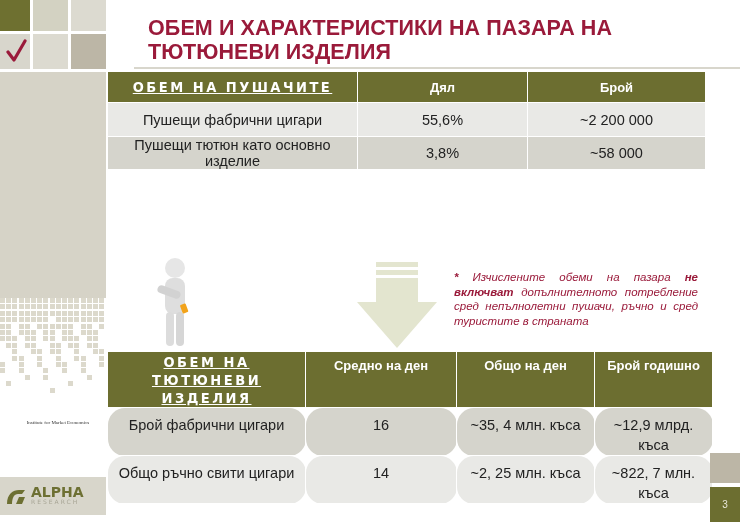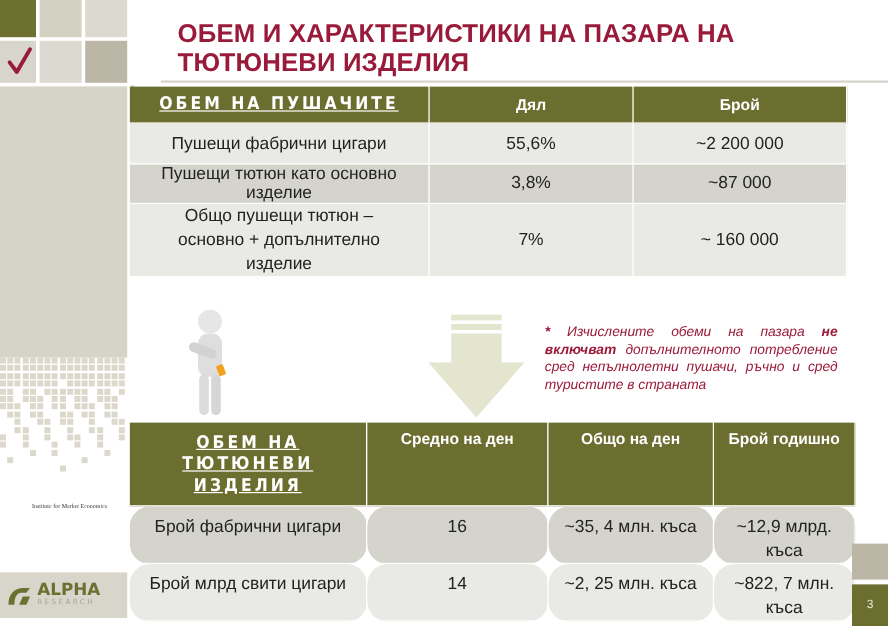--- a/index.html
+++ b/index.html
@@ -24,21 +24,21 @@
   td, th { border: 1px solid #ffffff; text-align: center; vertical-align: middle; font-size: 14.5px; font-family: "Liberation Sans", sans-serif; font-stretch: condensed; }
   th { background: #6c6e30; color: #ffffff; font-weight: bold; }
   .th-caps { letter-spacing: 2.5px; font-size: 14.5px; font-family: "DejaVu Sans", sans-serif; text-decoration: underline; }
   .th-small { font-size: 13px; }
   tr.r-dark td { background: #d5d4cc; }
   tr.r-light td { background: #e9e9e6; }
 
   #tbl-smokers { left: 107px; top: 71px; width: 598px; }
   #tbl-smokers th { height: 31px; }
   #tbl-products { left: 107px; top: 351px; width: 605px; }
-  #tbl-products th { height: 70px; vertical-align: top; padding-top: 6px; }
+  #tbl-products th { height: 56px; vertical-align: top; padding-top: 6px; }
   #tbl-products th.th-caps { vertical-align: middle; padding-top: 0; line-height: 18px; }
   #tbl-products td { vertical-align: top; padding-top: 7px; line-height: 20px; border-radius: 17px; }
 
   .asterisk { color: #9a1a3a; font-weight: bold; font-size: 16px; vertical-align: super; line-height: 0; }
 
   .note { position: absolute; left: 454px; top: 270px; width: 244px; color: #9a1a3a; font-style: italic; font-size: 11.5px; line-height: 14.6px; text-align: justify; }
   .note b { font-weight: bold; }
 
   .arrow { position: absolute; left: 355px; top: 262px; width: 84px; height: 86px; }
   .figure { position: absolute; left: 145px; top: 258px; width: 60px; height: 92px; }
@@ -236,26 +236,21 @@
     <th class="th-small">Брой</th>
   </tr>
   <tr class="r-light" style="height:34px">
     <td>Пушещи фабрични цигари</td>
     <td>55,6%</td>
     <td>~2 200 000</td>
   </tr>
   <tr class="r-dark" style="height:19px">
     <td>Пушещи тютюн като основно изделие</td>
     <td>3,8%</td>
-    <td>~87 000</td>
-  </tr>
-  <tr class="r-light" style="height:48px">
-    <td style="line-height:20px;padding:0 20px">Общо пушещи тютюн – основно + допълнително изделие</td>
-    <td>7%</td>
-    <td>~ 160 000</td>
+    <td>~58 000</td>
   </tr>
 </tbody>
   </table>
 
 <svg class="figure" viewBox="0 0 60 92">
   <ellipse cx="30" cy="10" rx="10" ry="10" fill="#e6e6e6"></ellipse>
   <rect x="20" y="20" width="20" height="36" rx="8" fill="#dedede"></rect>
   <rect x="12" y="30" width="24" height="8" rx="4" fill="#d2d2d2" transform="rotate(20 24 34)"></rect>
   <rect x="21" y="54" width="8" height="34" rx="4" fill="#dcdcdc"></rect>
   <rect x="31" y="54" width="8" height="34" rx="4" fill="#d6d6d6"></rect>
@@ -284,21 +279,21 @@
     <th class="th-small">Общо на ден</th>
     <th class="th-small">Брой годишно</th>
   </tr>
   <tr class="r-dark" style="height:48px">
     <td>Брой фабрични цигари</td>
     <td>16</td>
     <td>~35, 4 млн. къса</td>
     <td style="padding-left:12px;padding-right:12px">~12,9 млрд. къса</td>
   </tr>
   <tr class="r-light" style="height:47px">
-    <td>Брой млрд свити цигари</td>
+    <td>Общо ръчно свити цигари</td>
     <td>14</td>
     <td>~2, 25 млн. къса</td>
     <td style="padding-left:12px;padding-right:12px">~822, 7 млн. къса</td>
   </tr>
 </tbody>
   </table>
 
 <div class="ime">
   <div class="ime-small">Institute for Market Economics</div>
 </div>

